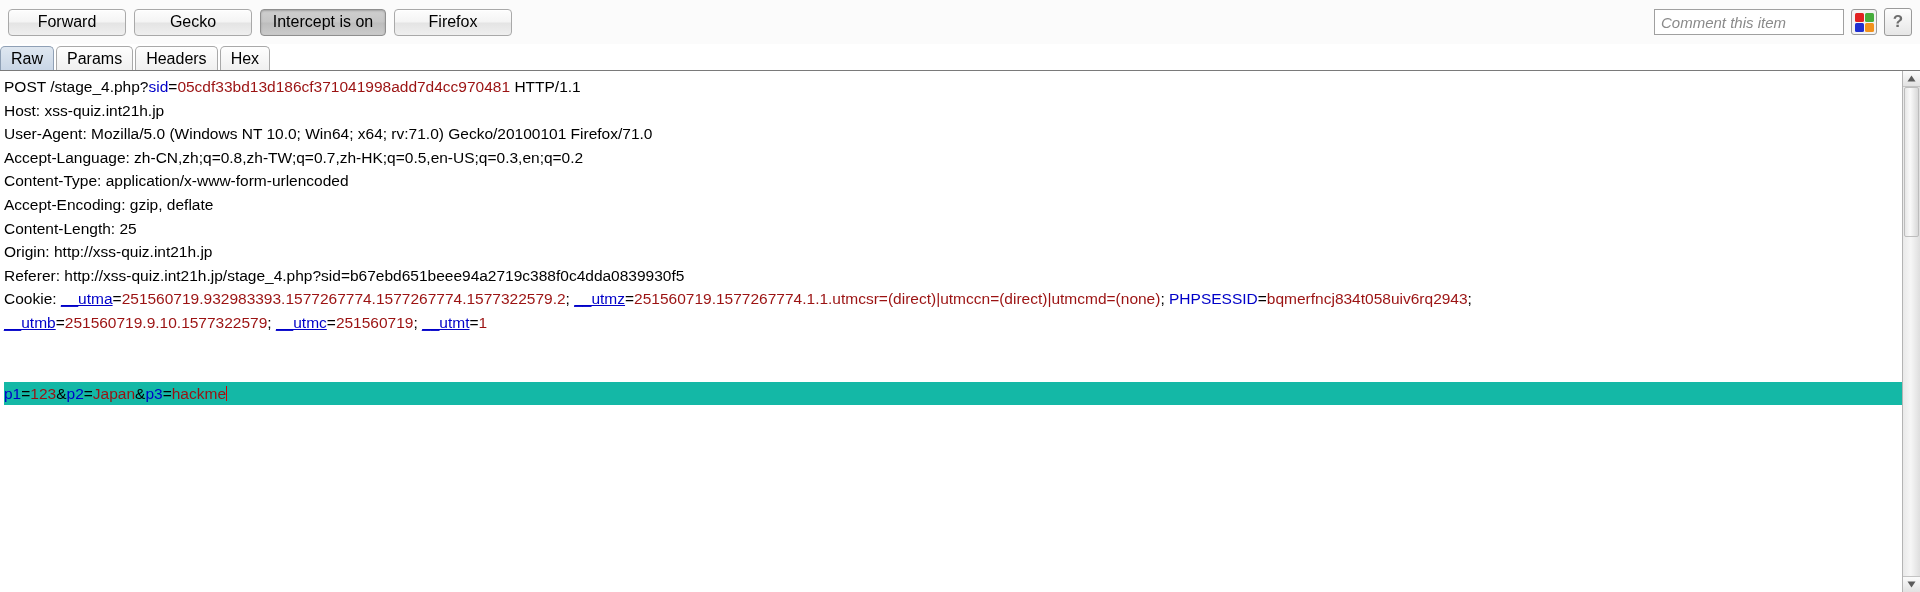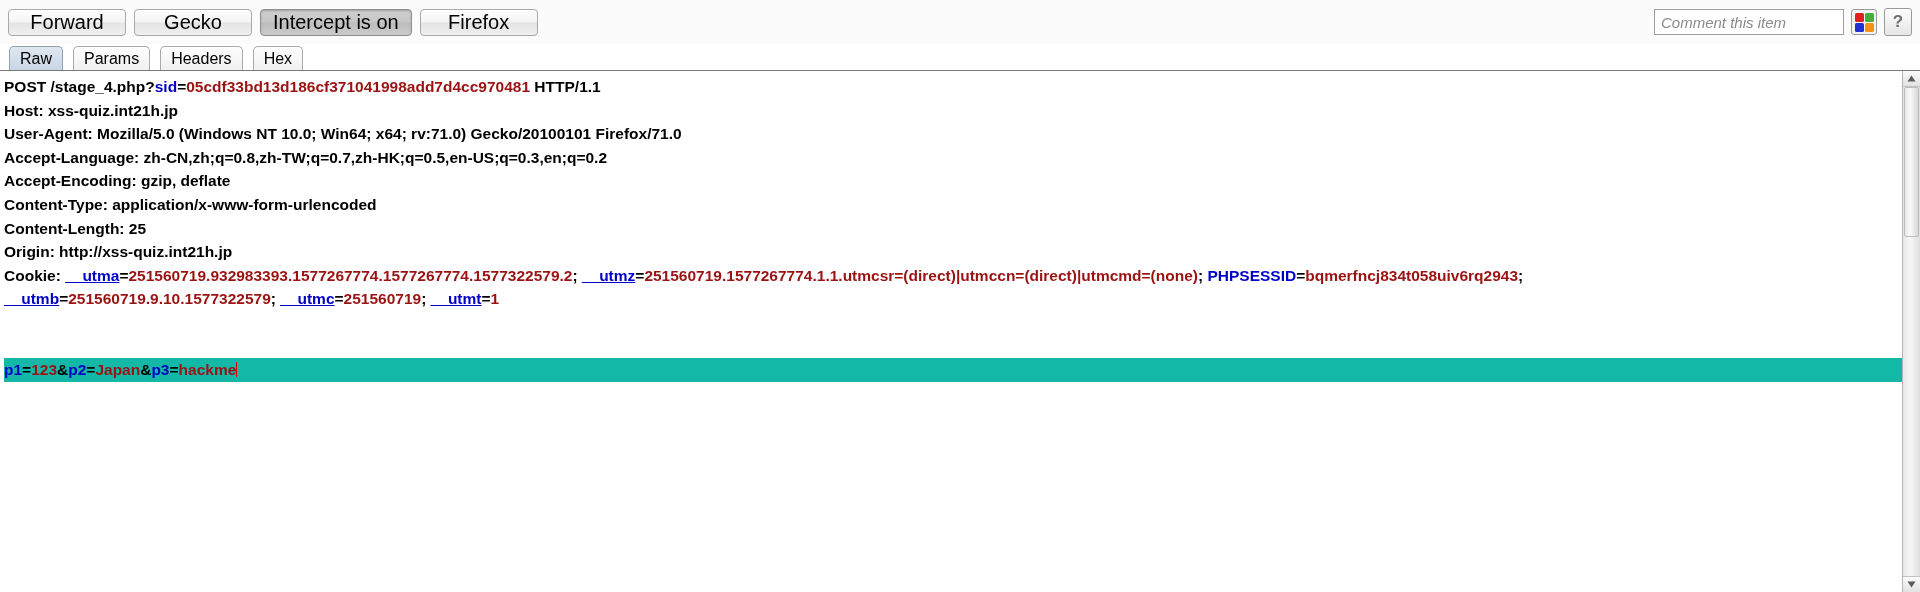--- a/index.html
+++ b/index.html
@@ -26,22 +26,22 @@
     align-items: center;
     padding: 0 8px;
     box-sizing: border-box;
     background: #fbfbfb;
     position: relative;
   }
   .btn {
     height: 27px;
     min-width: 124px;
     margin-right: 8px;
-    padding: 0 12px;
-    font-size: 20px;
+    padding: 0 4px;
+    font-size: 16px;
     color: #000000;
     border: 1px solid #a9a9a9;
     border-radius: 4px;
     background: linear-gradient(to bottom, #fdfdfd 0%, #f4f4f4 48%, #e4e4e4 52%, #efefef 100%);
     box-shadow: inset 0 1px 0 #ffffff;
     display: flex;
     align-items: center;
     justify-content: center;
     cursor: pointer;
     font-family: "Liberation Sans", sans-serif;
@@ -118,24 +118,22 @@
     cursor: pointer;
     font-family: "Liberation Sans", sans-serif;
   }
 
   
   .tabstrip {
     height: 26px;
     flex: 0 0 26px;
     display: flex;
     align-items: flex-end;
-    padding-left: 9px;
-    box-sizing: border-box;
-    background: #ffffff;
-    gap: 8px;
+    box-sizing: border-box;
+    background: #ffffff;
   }
   .tab {
     height: 24px;
     padding: 0 10px;
     font-size: 16px;
     color: #000000;
     border: 1px solid #a9a9a9;
     border-bottom: none;
     border-radius: 5px 5px 0 0;
     background: linear-gradient(to bottom, #fefefe, #f0f0f0);
@@ -159,21 +157,20 @@
     display: flex;
     overflow: hidden;
     background: #ffffff;
   }
   .editor {
     flex: 1 1 auto;
     overflow: hidden;
     padding: 4px 0 8px 4px;
     box-sizing: border-box;
     position: relative;
-    font-weight: bold;
   }
   .line {
     font-family: "Liberation Sans", sans-serif;
     font-size: 15.5px;
     line-height: 23.6px;
     color: #000000;
     white-space: pre;
     height: 23.6px;
   }
   .line.blank { color: transparent; }
@@ -269,24 +266,25 @@
     <div class="tab">Headers</div>
     <div class="tab">Hex</div>
   </div>
 
   <div class="editor-wrap">
     <div class="editor" id="editor">
         <div class="line"><span class="k-black">POST /stage_4.php?</span><span class="k-blue">sid</span><span class="k-black">=</span><span class="k-red">05cdf33bd13d186cf371041998add7d4cc970481</span><span class="k-black"> HTTP/1.1</span></div>
         <div class="line"><span class="k-black">Host: xss-quiz.int21h.jp</span></div>
         <div class="line"><span class="k-black">User-Agent: Mozilla/5.0 (Windows NT 10.0; Win64; x64; rv:71.0) Gecko/20100101 Firefox/71.0</span></div>
         <div class="line"><span class="k-black">Accept-Language: zh-CN,zh;q=0.8,zh-TW;q=0.7,zh-HK;q=0.5,en-US;q=0.3,en;q=0.2</span></div>
+        <div class="line"><span class="k-black">Content-Type: application/x-www-form-urlencoded</span></div>
         <div class="line"><span class="k-black">Accept-Encoding: gzip, deflate</span></div>
-        <div class="line"><span class="k-black">Content-Type: application/x-www-form-urlencoded</span></div>
         <div class="line"><span class="k-black">Content-Length: 25</span></div>
         <div class="line"><span class="k-black">Origin: http://xss-quiz.int21h.jp</span></div>
+        <div class="line"><span class="k-black">Referer: http://xss-quiz.int21h.jp/stage_4.php?sid=b67ebd651beee94a2719c388f0c4dda0839930f5</span></div>
         <div class="line"><span class="k-black">Cookie: </span><span class="k-blue-u">__utma</span><span class="k-black">=</span><span class="k-red">251560719.932983393.1577267774.1577267774.1577322579.2</span><span class="k-black">; </span><span class="k-blue-u">__utmz</span><span class="k-black">=</span><span class="k-red">251560719.1577267774.1.1.utmcsr=(direct)|utmccn=(direct)|utmcmd=(none)</span><span class="k-black">; </span><span class="k-blue">PHPSESSID</span><span class="k-black">=</span><span class="k-red">bqmerfncj834t058uiv6rq2943</span><span class="k-black">;</span></div>
         <div class="line"><span class="k-blue-u">__utmb</span><span class="k-black">=</span><span class="k-red">251560719.9.10.1577322579</span><span class="k-black">; </span><span class="k-blue-u">__utmc</span><span class="k-black">=</span><span class="k-red">251560719</span><span class="k-black">; </span><span class="k-blue-u">__utmt</span><span class="k-black">=</span><span class="k-red">1</span></div>
         <div class="line blank"> </div>
         <div class="line blank"> </div>
         <div class="line body-line"><span class="k-blue">p1</span><span class="k-black">=</span><span class="k-red">123</span><span class="k-black">&amp;</span><span class="k-blue">p2</span><span class="k-black">=</span><span class="k-red">Japan</span><span class="k-black">&amp;</span><span class="k-blue">p3</span><span class="k-black">=</span><span class="k-red">hackme</span><span class="caret"></span></div>
       </div>
 
     <div class="vscroll">
       <div class="sb-arrow">
         <svg width="9" height="7" viewBox="0 0 9 7">

